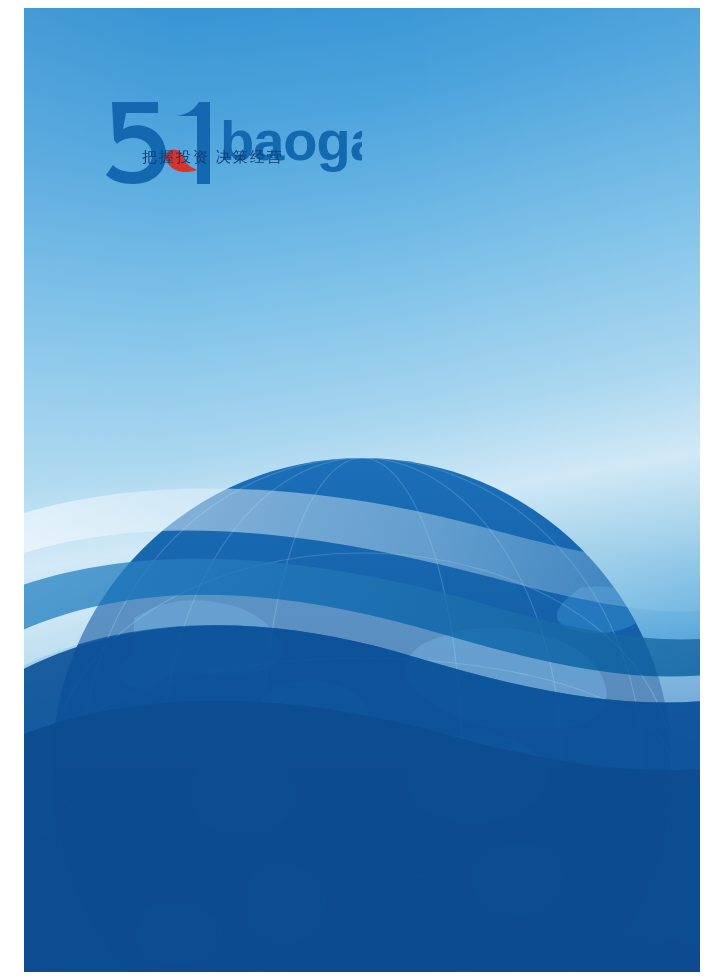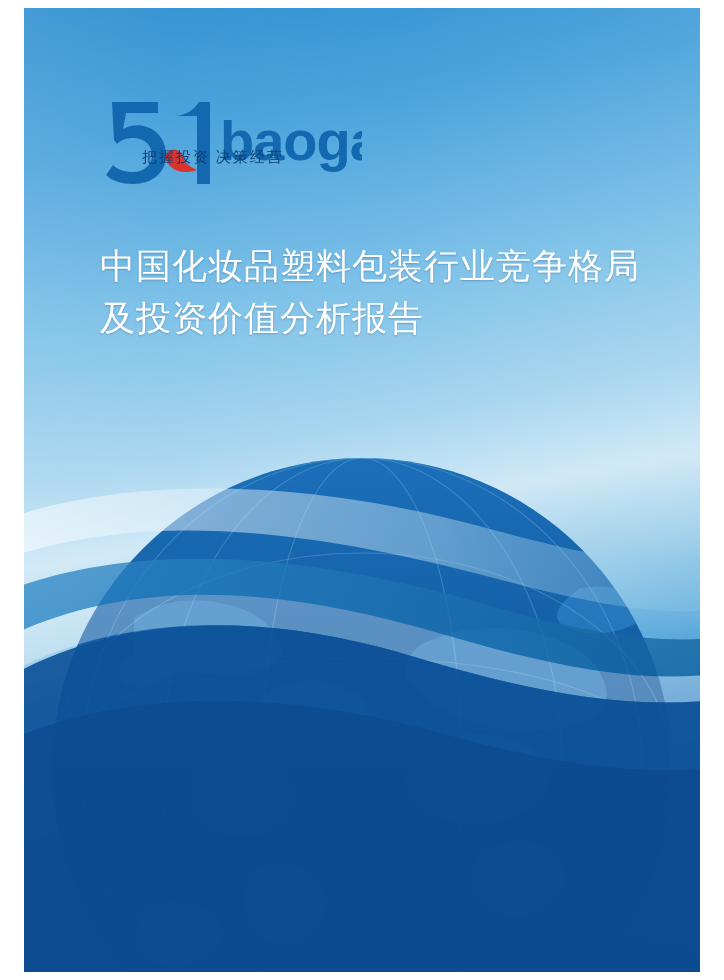--- a/index.html
+++ b/index.html
@@ -174,16 +174,15 @@
           <path d="M10 6 h46 v11 H24 l-3 16 c7 -4 16 -5 24 -2 c12 4 19 15 19 28 c0 18 -14 29 -33 29 c-11 0 -21 -3 -27 -9 l7 -10 c5 5 12 7 20 7 c11 0 19 -7 19 -17 c0 -10 -8 -17 -19 -17 c-6 0 -12 2 -16 6 L12 44 Z"></path>
           <path d="M74 20 c10 -1 18 -6 23 -14 h11 v82 H95 V20 h-21 z"></path>
         </g>
         <path d="M95 74 c-12 4 -22 2 -28 -5 c-5 -6 -4 -13 2 -15 c5 -2 10 1 12 7 c2 6 7 10 14 13 z" fill="#d9342b"></path>
 
         <text x="118" y="64" font-family="Liberation Sans, sans-serif" font-size="56" font-weight="bold" fill="#1368b0" letter-spacing="-1">baogao</text>
       </svg>
     </div>
     <div class="logo-tagline">把握投资 决策经营</div>
 
-    <div class="title">中国化妆品塑料包装行业竞争格局及投资价值分析报告</div>
 
   </div>
 </div>
 
 </body></html>

